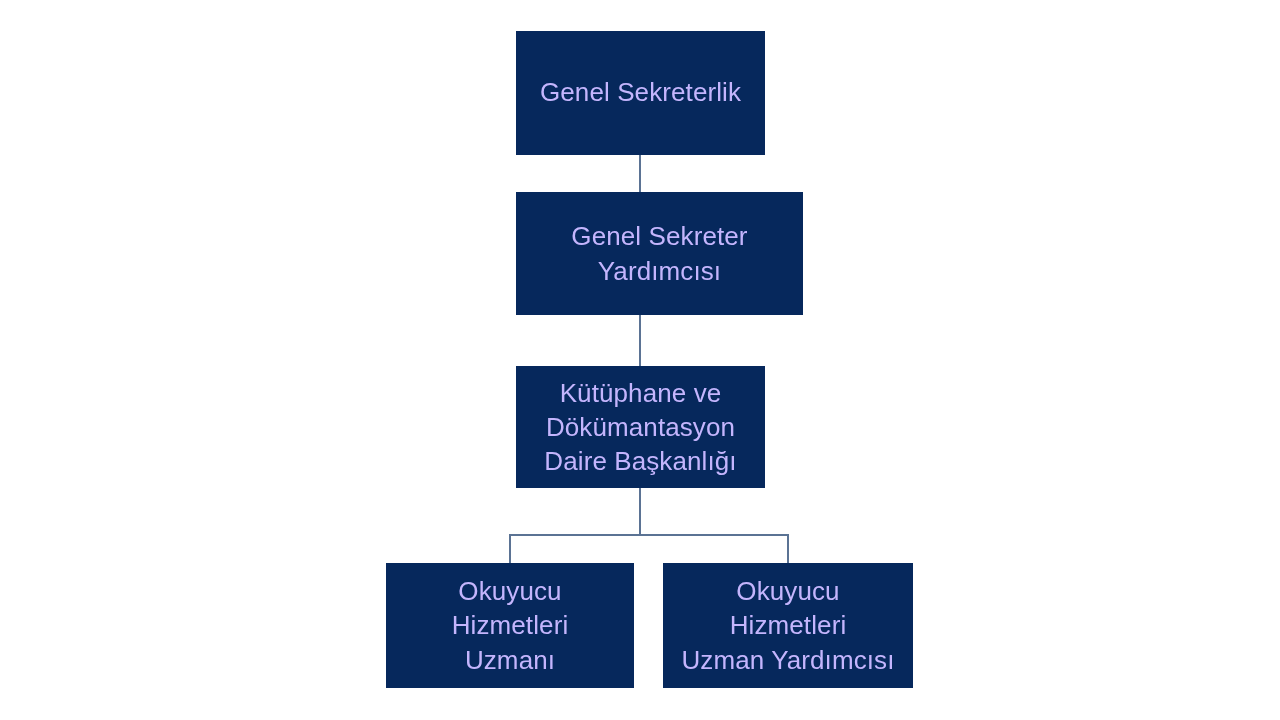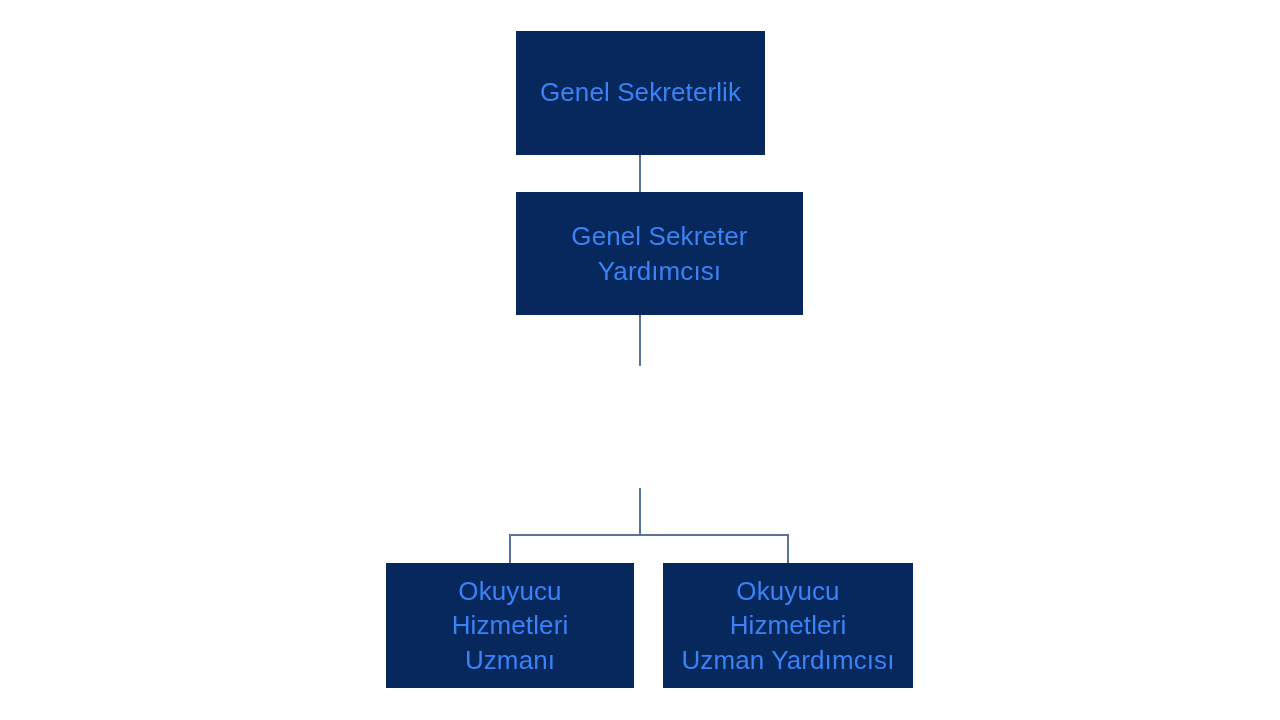--- a/index.html
+++ b/index.html
@@ -40,21 +40,21 @@
     justify-content: center;
     text-align: center;
     padding: 2px 6px;
   }
   .node-label {
     font-size: 26px;
     line-height: 1.32;
     font-weight: 400;
     letter-spacing: 0.1px;
     white-space: pre-line;
-    color: #3b82f6;
+    color: #c4b5fd;
   }
 
   
   #node-genel-sekreterlik {
     left: 516px; top: 31px; width: 249px; height: 124px;
   }
   #node-genel-sekreterlik .node-label { line-height: 1.2; }
 
   #node-genel-sekreter-yardimcisi {
     left: 516px; top: 192px; width: 287px; height: 123px;
@@ -99,20 +99,25 @@
 
   <div class="node" id="node-genel-sekreterlik">
     <span class="node-label">Genel Sekreterlik</span>
   </div>
 
   <div class="node" id="node-genel-sekreter-yardimcisi">
     <span class="node-label">Genel Sekreter
 Yardımcısı</span>
   </div>
 
+  <div class="node" id="node-kutuphane-daire-baskanligi">
+    <span class="node-label">Kütüphane ve
+Dökümantasyon
+Daire Başkanlığı</span>
+  </div>
 
   <div class="node" id="node-okuyucu-hizmetleri-uzmani">
     <span class="node-label">Okuyucu
 Hizmetleri
 Uzmanı</span>
   </div>
 
   <div class="node" id="node-okuyucu-hizmetleri-uzman-yardimcisi">
     <span class="node-label">Okuyucu
 Hizmetleri

